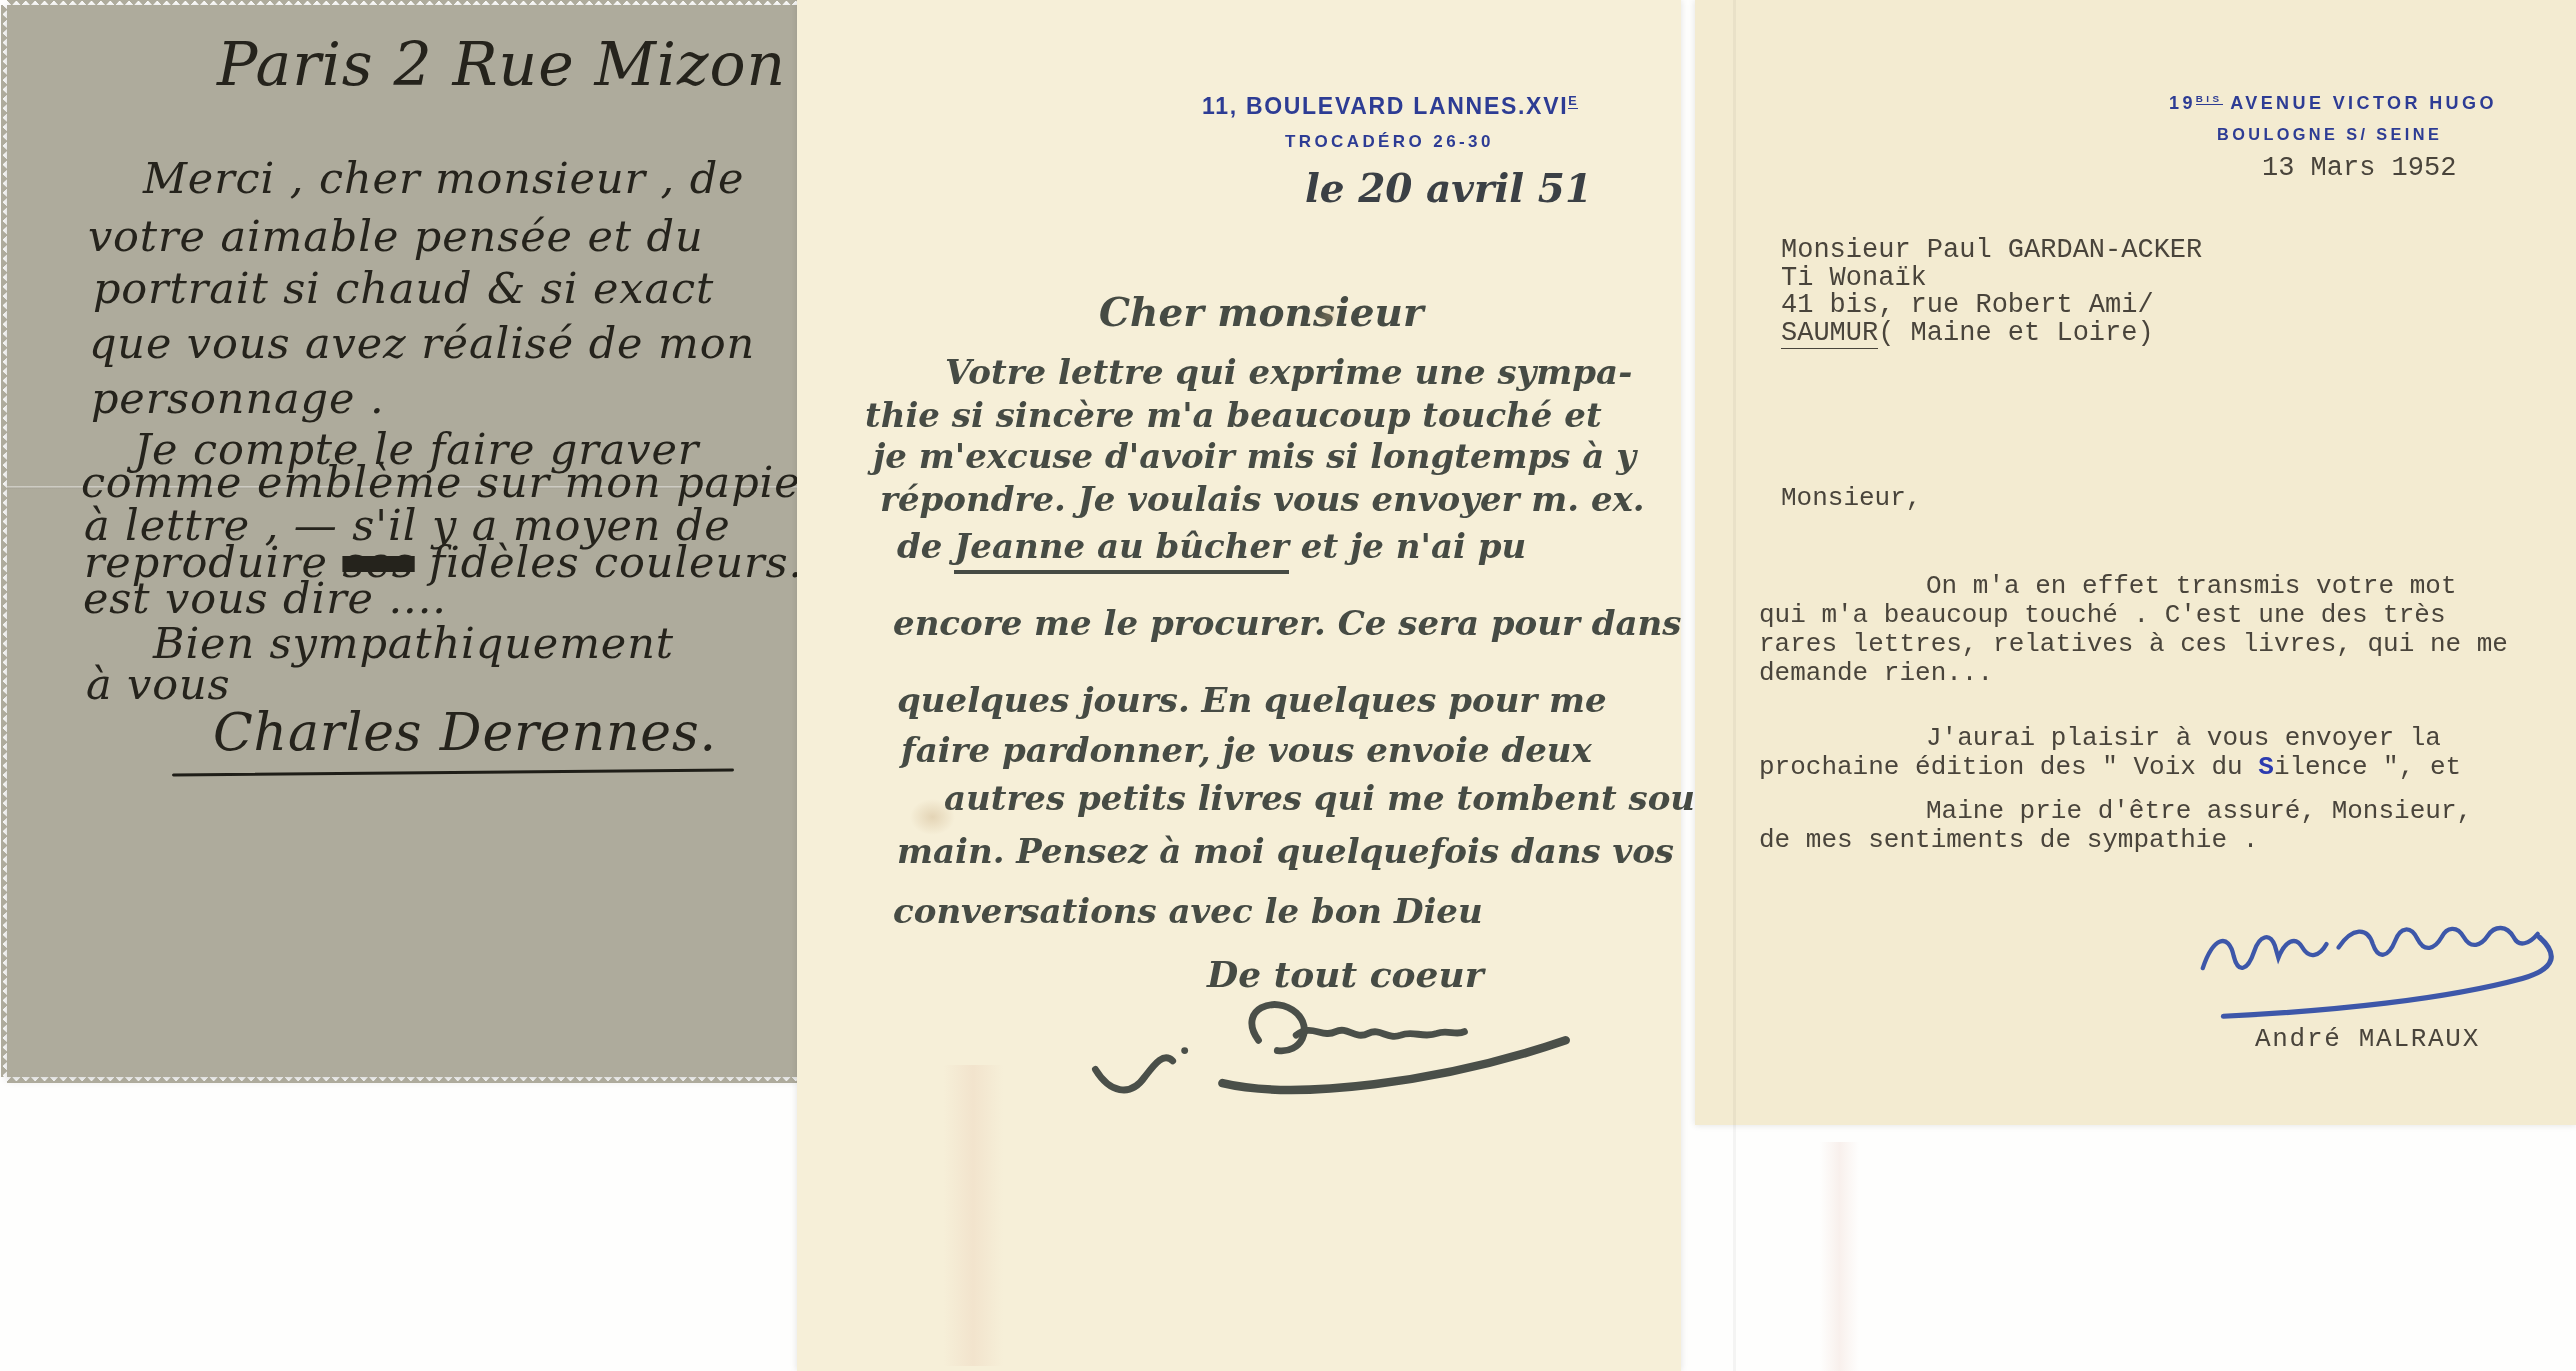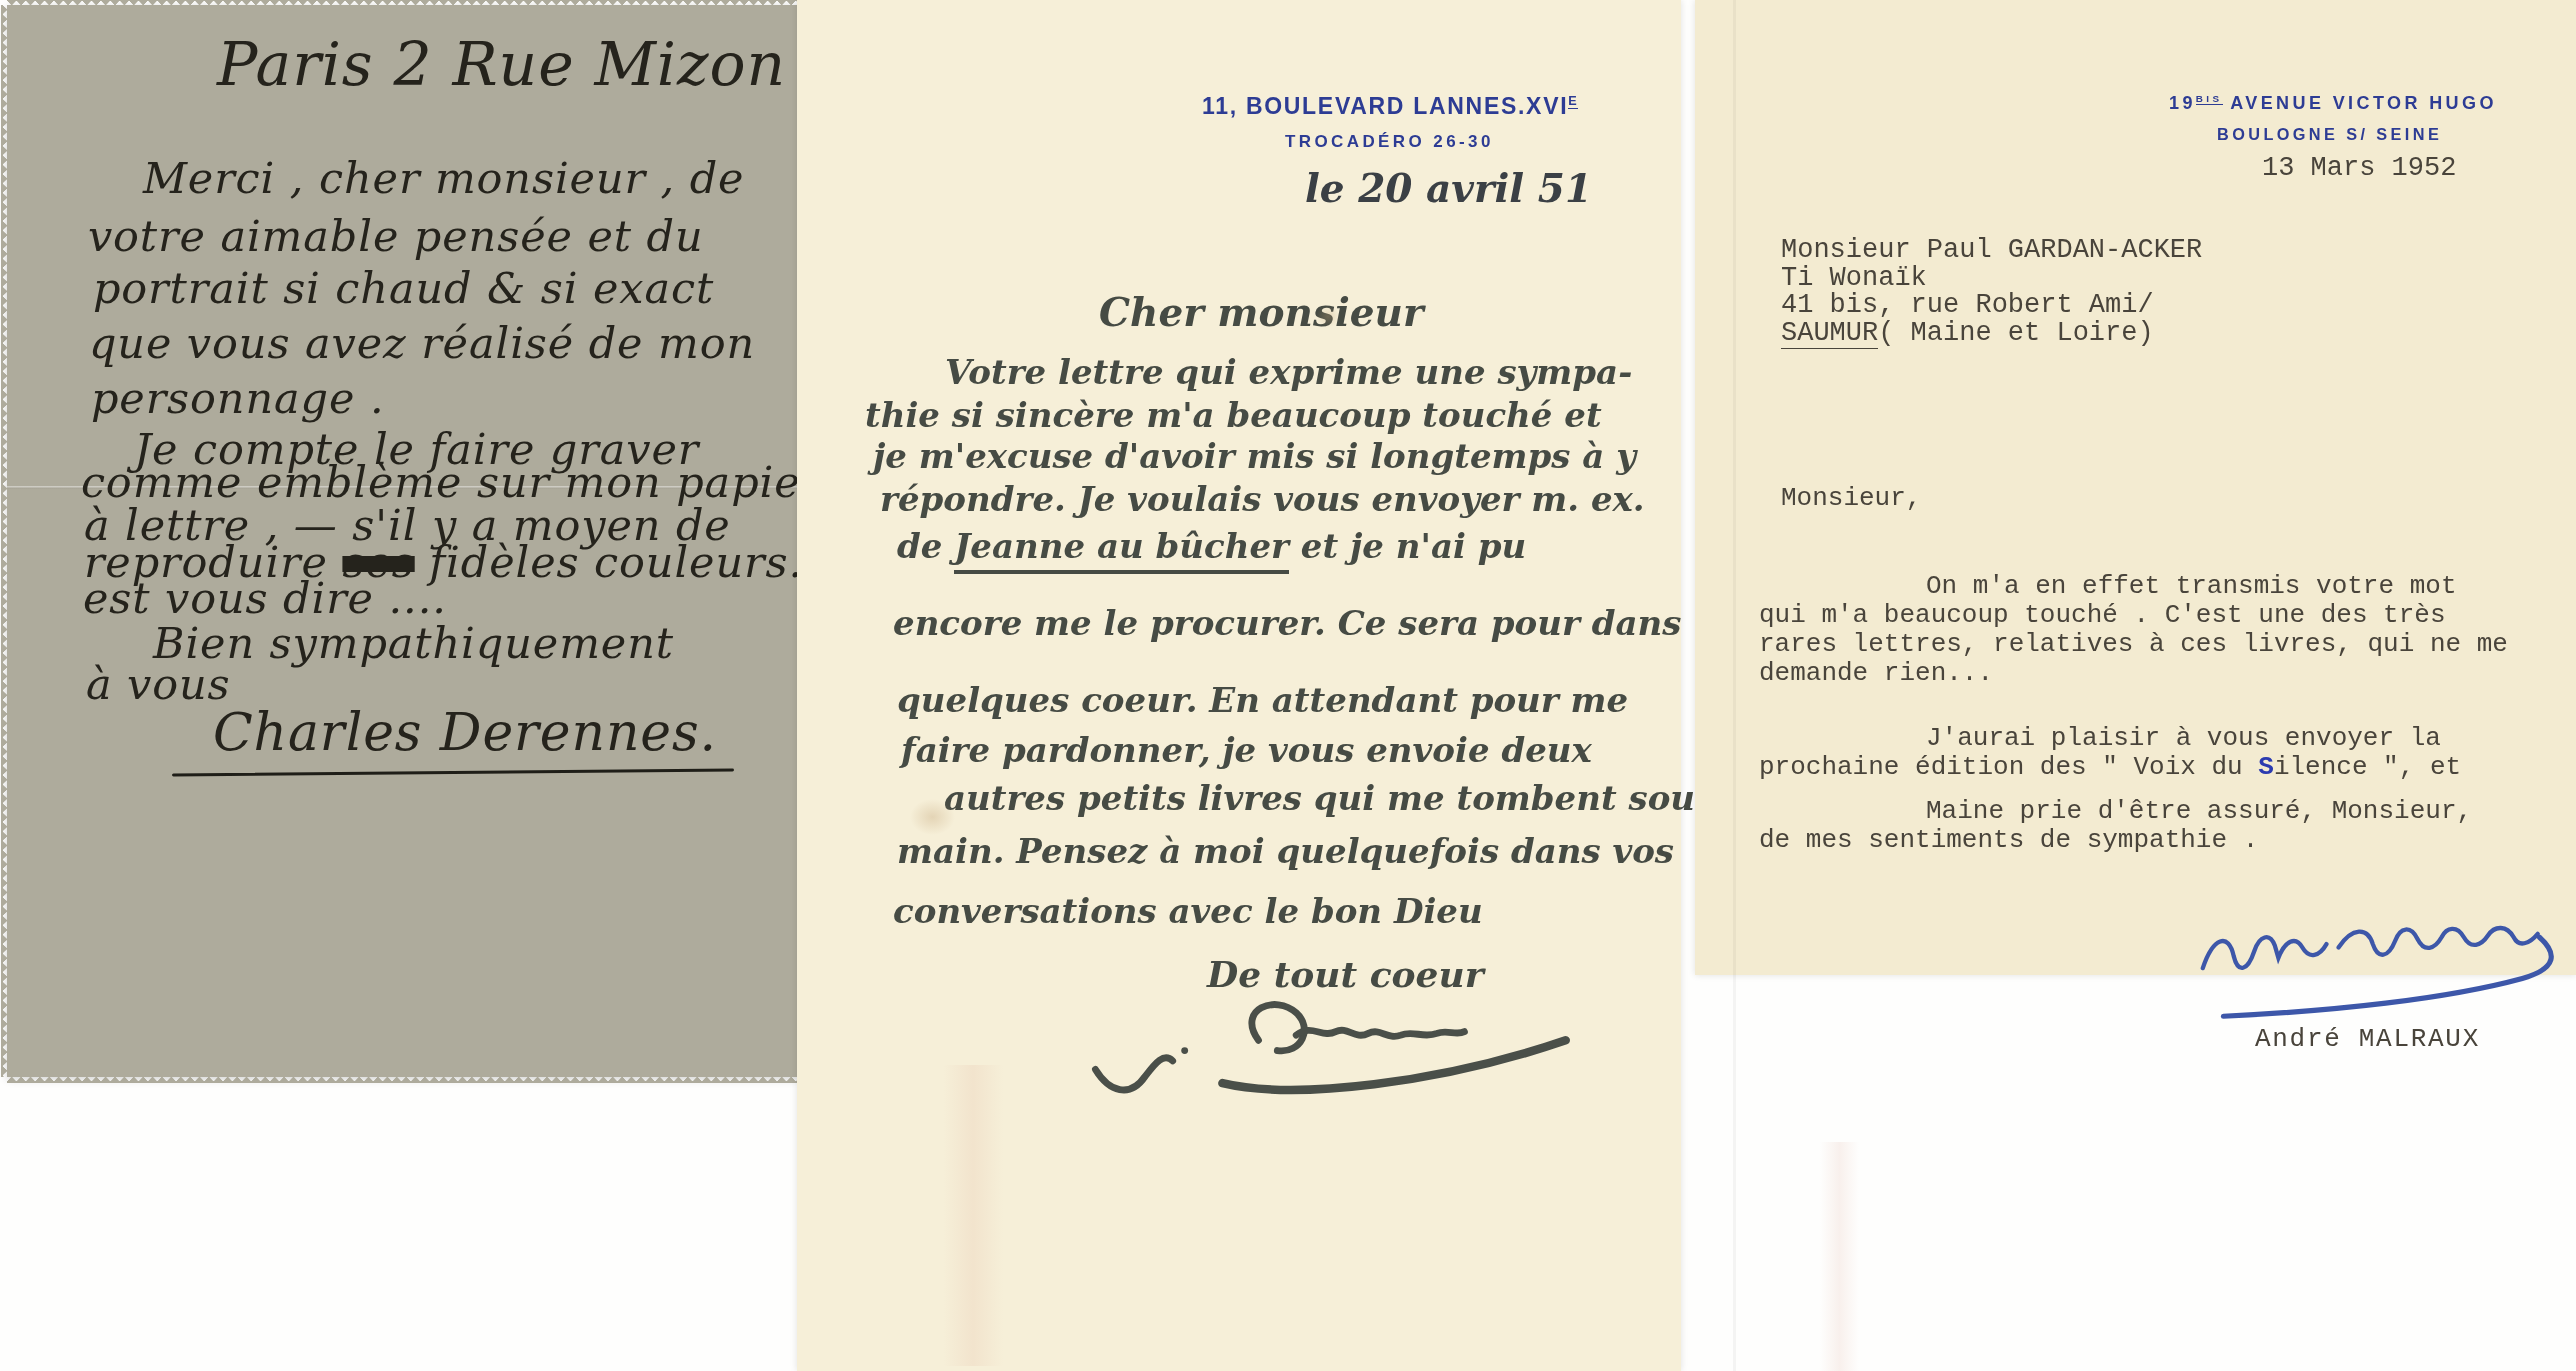--- a/index.html
+++ b/index.html
@@ -45,21 +45,21 @@
   .lh2{top:132px;left:488px;font-size:17px;letter-spacing:3.4px;font-weight:600;}
   .hw2{position:absolute;font-family:"DejaVu Serif",serif;font-style:italic;font-weight:700;
     color:var(--ink2);font-size:34px;white-space:nowrap;}
   .date2{top:165px;left:508px;font-size:39px;color:#3b4045;}
   .sal2{top:289px;left:302px;font-size:39px;}
   .closing2{top:953px;left:410px;font-size:36px;}
   .u-hand{border-bottom:4.3px solid currentColor;padding-bottom:4.3px;}
   .sig2{position:absolute;top:987px;left:283px;}
   .sigpath{fill:none;stroke:#4a4f49;stroke-linecap:round;}
   
-  .paper-malraux{left:1695px;top:0;width:881px;height:975px;background:var(--p3);
+  .paper-malraux{left:1695px;top:0;width:881px;height:1125px;background:var(--p3);
     box-shadow:0 0 6.9px rgba(0,0,0,0.12);}
   .lh3a{top:93px;left:474px;font-size:18px;letter-spacing:3.4px;}
   .lh3b{top:125px;left:522px;font-size:16.3px;letter-spacing:3.4px;font-weight:600;}
   .tw{position:absolute;font-family:"Liberation Mono","DejaVu Sans Mono",monospace;
     color:var(--ink3);font-size:26px;white-space:nowrap;}
   .date3{top:153px;left:567px;font-size:27px;}
   .addr{top:237px;left:86px;line-height:27.5px;font-size:27px;}
   .sal3{top:483px;left:86px;}
   .para{line-height:29px;left:64px;}
   .p1{top:572px;}
@@ -111,21 +111,21 @@
     <div class="lh lh2">TROCADÉRO 26-30</div>
     <div class="hw2 date2">le 20 avril 51</div>
     <div class="hw2 sal2">Cher monsieur</div>
 
     <div class="hw2" style="top:352px;left:148px">Votre lettre qui exprime une sympa-</div>
     <div class="hw2" style="top:395px;left:68px">thie si sincère m'a beaucoup touché et</div>
     <div class="hw2" style="top:436px;left:76px">je m'excuse d'avoir mis si longtemps à y</div>
     <div class="hw2" style="top:479px;left:83px">répondre. Je voulais vous envoyer m. ex.</div>
     <div class="hw2" style="top:526px;left:100px"><span>de </span><span class="u-hand">Jeanne au bûcher</span><span> et je n'ai pu</span></div>
     <div class="hw2" style="top:603px;left:96px">encore me le procurer. Ce sera pour dans</div>
-    <div class="hw2" style="top:680px;left:100px">quelques coeur. En attendant pour me</div>
+    <div class="hw2" style="top:680px;left:100px">quelques jours. En quelques pour me</div>
     <div class="hw2" style="top:730px;left:104px">faire pardonner, je vous envoie deux</div>
     <div class="hw2" style="top:778px;left:147px">autres petits livres qui me tombent sous la</div>
     <div class="hw2" style="top:831px;left:100px">main. Pensez à moi quelquefois dans vos</div>
     <div class="hw2" style="top:891px;left:96px">conversations avec le bon Dieu</div>
 
     <div class="hw2 closing2">De tout coeur</div>
 
     <svg class="sig2" width="532" height="146" viewBox="0 0 620 170">
       <path class="sigpath" stroke-width="8" d="M18 96 C34 122 58 130 76 104 C88 88 98 76 108 86"></path>
       <circle cx="122" cy="74" r="4" fill="#4a4f49"></circle>

